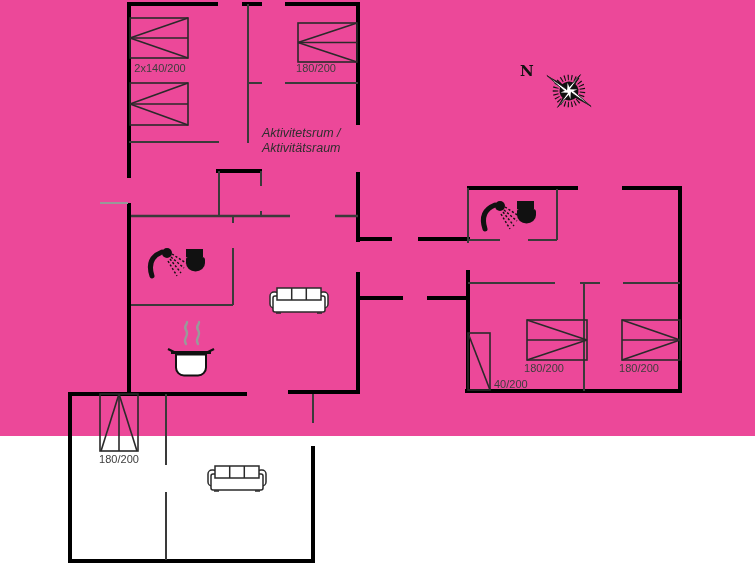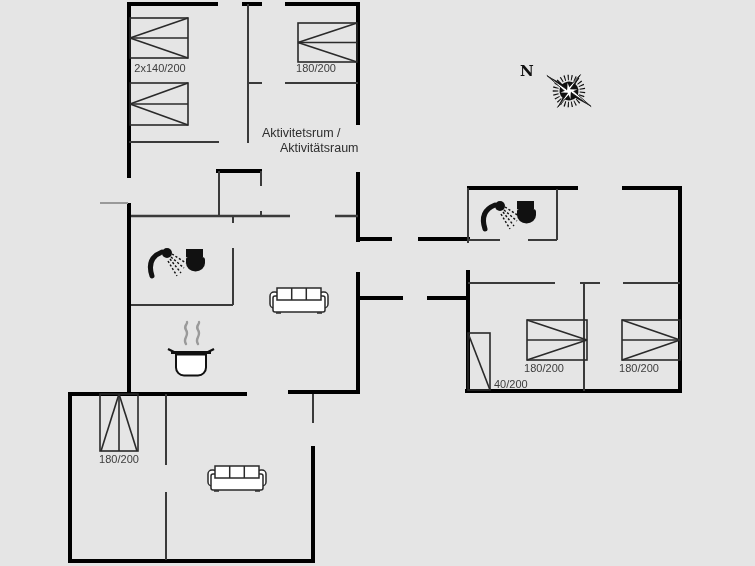--- a/index.html
+++ b/index.html
@@ -1,21 +1,21 @@
 <!DOCTYPE html>
 <html><head>
 <meta charset="utf-8">
 <style>
   html,body{margin:0;padding:0;background:#ffffff;}
   body{width:755px;height:566px;overflow:hidden;font-family:"Liberation Sans",sans-serif;}
-  .plan{position:relative;width:755px;height:566px;background:#e5e5e5;}
+  .plan{position:relative;width:755px;height:436px;background:#ec4899;}
   .plan svg{position:absolute;left:0;top:0;}
   .lbl{position:absolute;font-size:11px;color:#3d3d3d;letter-spacing:0;white-space:nowrap;}
   .lbl.center{text-align:center;}
-  .roomlbl{position:absolute;font-size:12.5px;color:#2e2e2e;white-space:nowrap;}
+  .roomlbl{position:absolute;font-size:12.5px;color:#2e2e2e;white-space:nowrap;font-style:italic;}
   .northlbl{position:absolute;font-size:15px;font-weight:bold;font-family:"DejaVu Serif","Liberation Serif",serif;color:#111;}
 </style>
 </head>
 <body>
 
 <div class="plan">
 
 <svg width="755" height="566" viewBox="0 0 755 566">
 
   <g stroke="#000000" stroke-width="4" stroke-linecap="butt">
@@ -221,17 +221,17 @@
 </svg>
 
 <span class="lbl center" style="left:130px;top:62px;width:60px;">2x140/200</span>
 <span class="lbl center" style="left:291px;top:62px;width:50px;">180/200</span>
 <span class="lbl center" style="left:94px;top:453px;width:50px;">180/200</span>
 <span class="lbl center" style="left:519px;top:362px;width:50px;">180/200</span>
 <span class="lbl center" style="left:614px;top:362px;width:50px;">180/200</span>
 <span class="lbl" style="left:494px;top:378px;">40/200</span>
 
 <span class="roomlbl" style="left:262px;top:126px;">Aktivitetsrum /</span>
-<span class="roomlbl" style="left:280px;top:141px;">Aktivitätsraum</span>
+<span class="roomlbl" style="left:262px;top:141px;">Aktivitätsraum</span>
 
 <span class="northlbl" style="left:520px;top:62px;">N</span>
 
 </div>
 
 </body></html>

